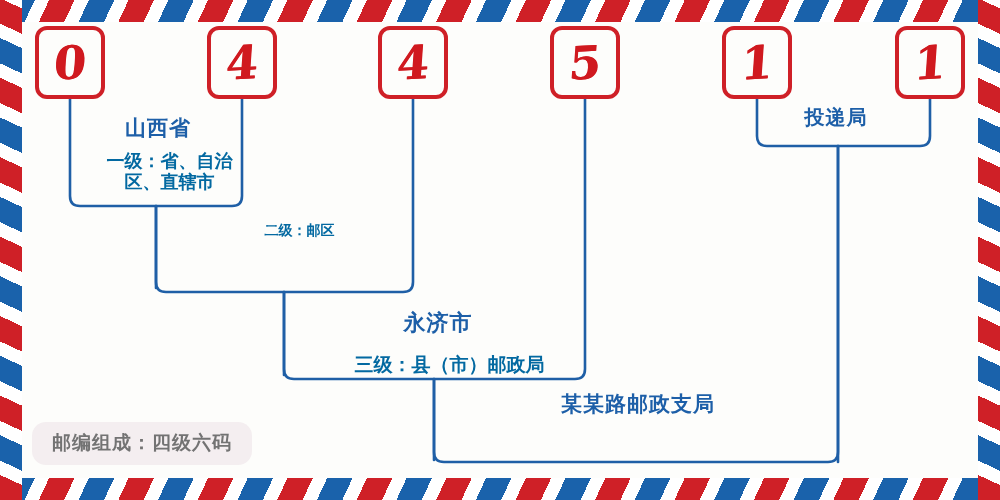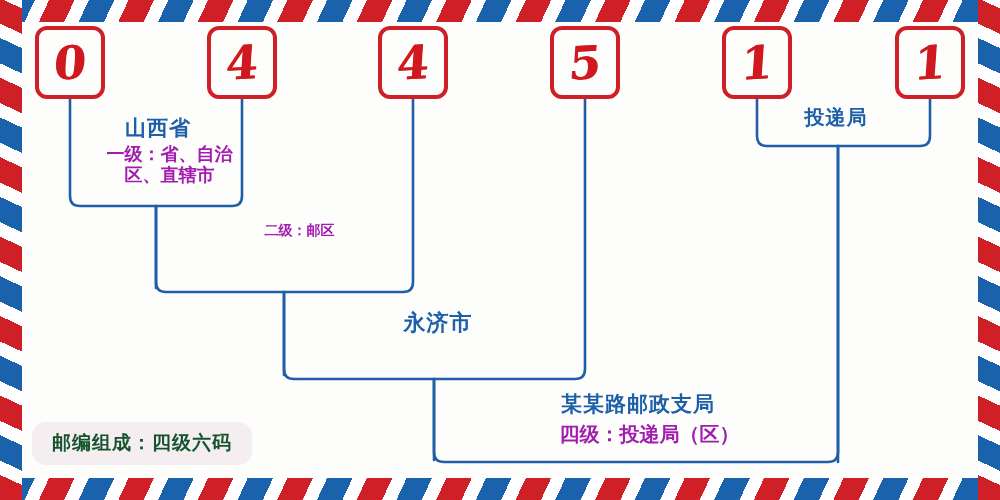--- a/index.html
+++ b/index.html
@@ -74,64 +74,64 @@
   
   .label-group{position:absolute;z-index:15;text-align:center;}
   .label-title{
     font-family:"DejaVu Serif","Liberation Serif",serif;
     font-weight:bold;
     color:#1d5fa8;
     letter-spacing:1px;
     white-space:nowrap;
   }
   .label-sub{
-    font-family:Liberation Serif, serif;
-    font-weight:bold;
-    color:#a21caf;
+    font-family:Liberation Mono, monospace;
+    font-weight:bold;
+    color:#0369a1;
     white-space:nowrap;
     padding-left:23px;
   }
   .label-sub.wrap{white-space:normal;}
 
   
   #g1{left:72px;top:114px;width:172px;}
-  #g1 .label-title{font-size:21px;margin-bottom:2px;}
+  #g1 .label-title{font-size:21px;margin-bottom:10px;}
   #g1 .label-sub{font-size:18px;line-height:1.15;}
 
   
   #g2{left:160px;top:222px;width:256px;}
   #g2 .label-title{font-size:22px;margin-bottom:2px;}
   #g2 .label-sub{font-size:14px;}
 
   
   #g3{left:288px;top:308px;width:300px;}
   #g3 .label-title{font-size:22px;margin-bottom:14px;}
   #g3 .label-sub{font-size:19px;}
 
   
   #g4{left:436px;top:390px;width:404px;}
-  #g4 .label-title{font-size:21px;margin-bottom:3px;}
+  #g4 .label-title{font-size:21px;margin-bottom:9px;}
   #g4 .label-sub{font-size:20px;}
 
   
   #g5{left:760px;top:104px;width:152px;}
   #g5 .label-title{font-size:20px;}
 
   
   #badge{
     position:absolute;left:32px;top:422px;z-index:18;
     padding:8px 20px 9px 20px;
     background:#f4eef0;
     border-radius:14px;
   }
   #badge .badge-text{
     font-family:"DejaVu Serif","Liberation Serif",serif;
     font-weight:bold;
     font-size:19px;
-    color:#14532d;
+    color:#737373;
     letter-spacing:1px;
     white-space:nowrap;
   }
 </style>
 </head>
 <body>
 
 <div id="stage">
 
   <div class="border-band border-top">
@@ -190,25 +190,25 @@
     <div class="label-title">山西省</div>
     <div class="label-sub wrap">一级：省、自治区、直辖市</div>
   </div>
 
   <div class="label-group" id="g2">
     <div class="label-sub">二级：邮区</div>
   </div>
 
   <div class="label-group" id="g3">
     <div class="label-title">永济市</div>
+    <div class="label-sub">三级：县（市）邮政局</div>
   </div>
 
   <div class="label-group" id="g4">
     <div class="label-title">某某路邮政支局</div>
-    <div class="label-sub">四级：投递局（区）</div>
   </div>
 
   <div class="label-group" id="g5">
     <div class="label-title">投递局</div>
   </div>
 
   <div id="badge">
     <span class="badge-text">邮编组成：四级六码</span>
   </div>
 

